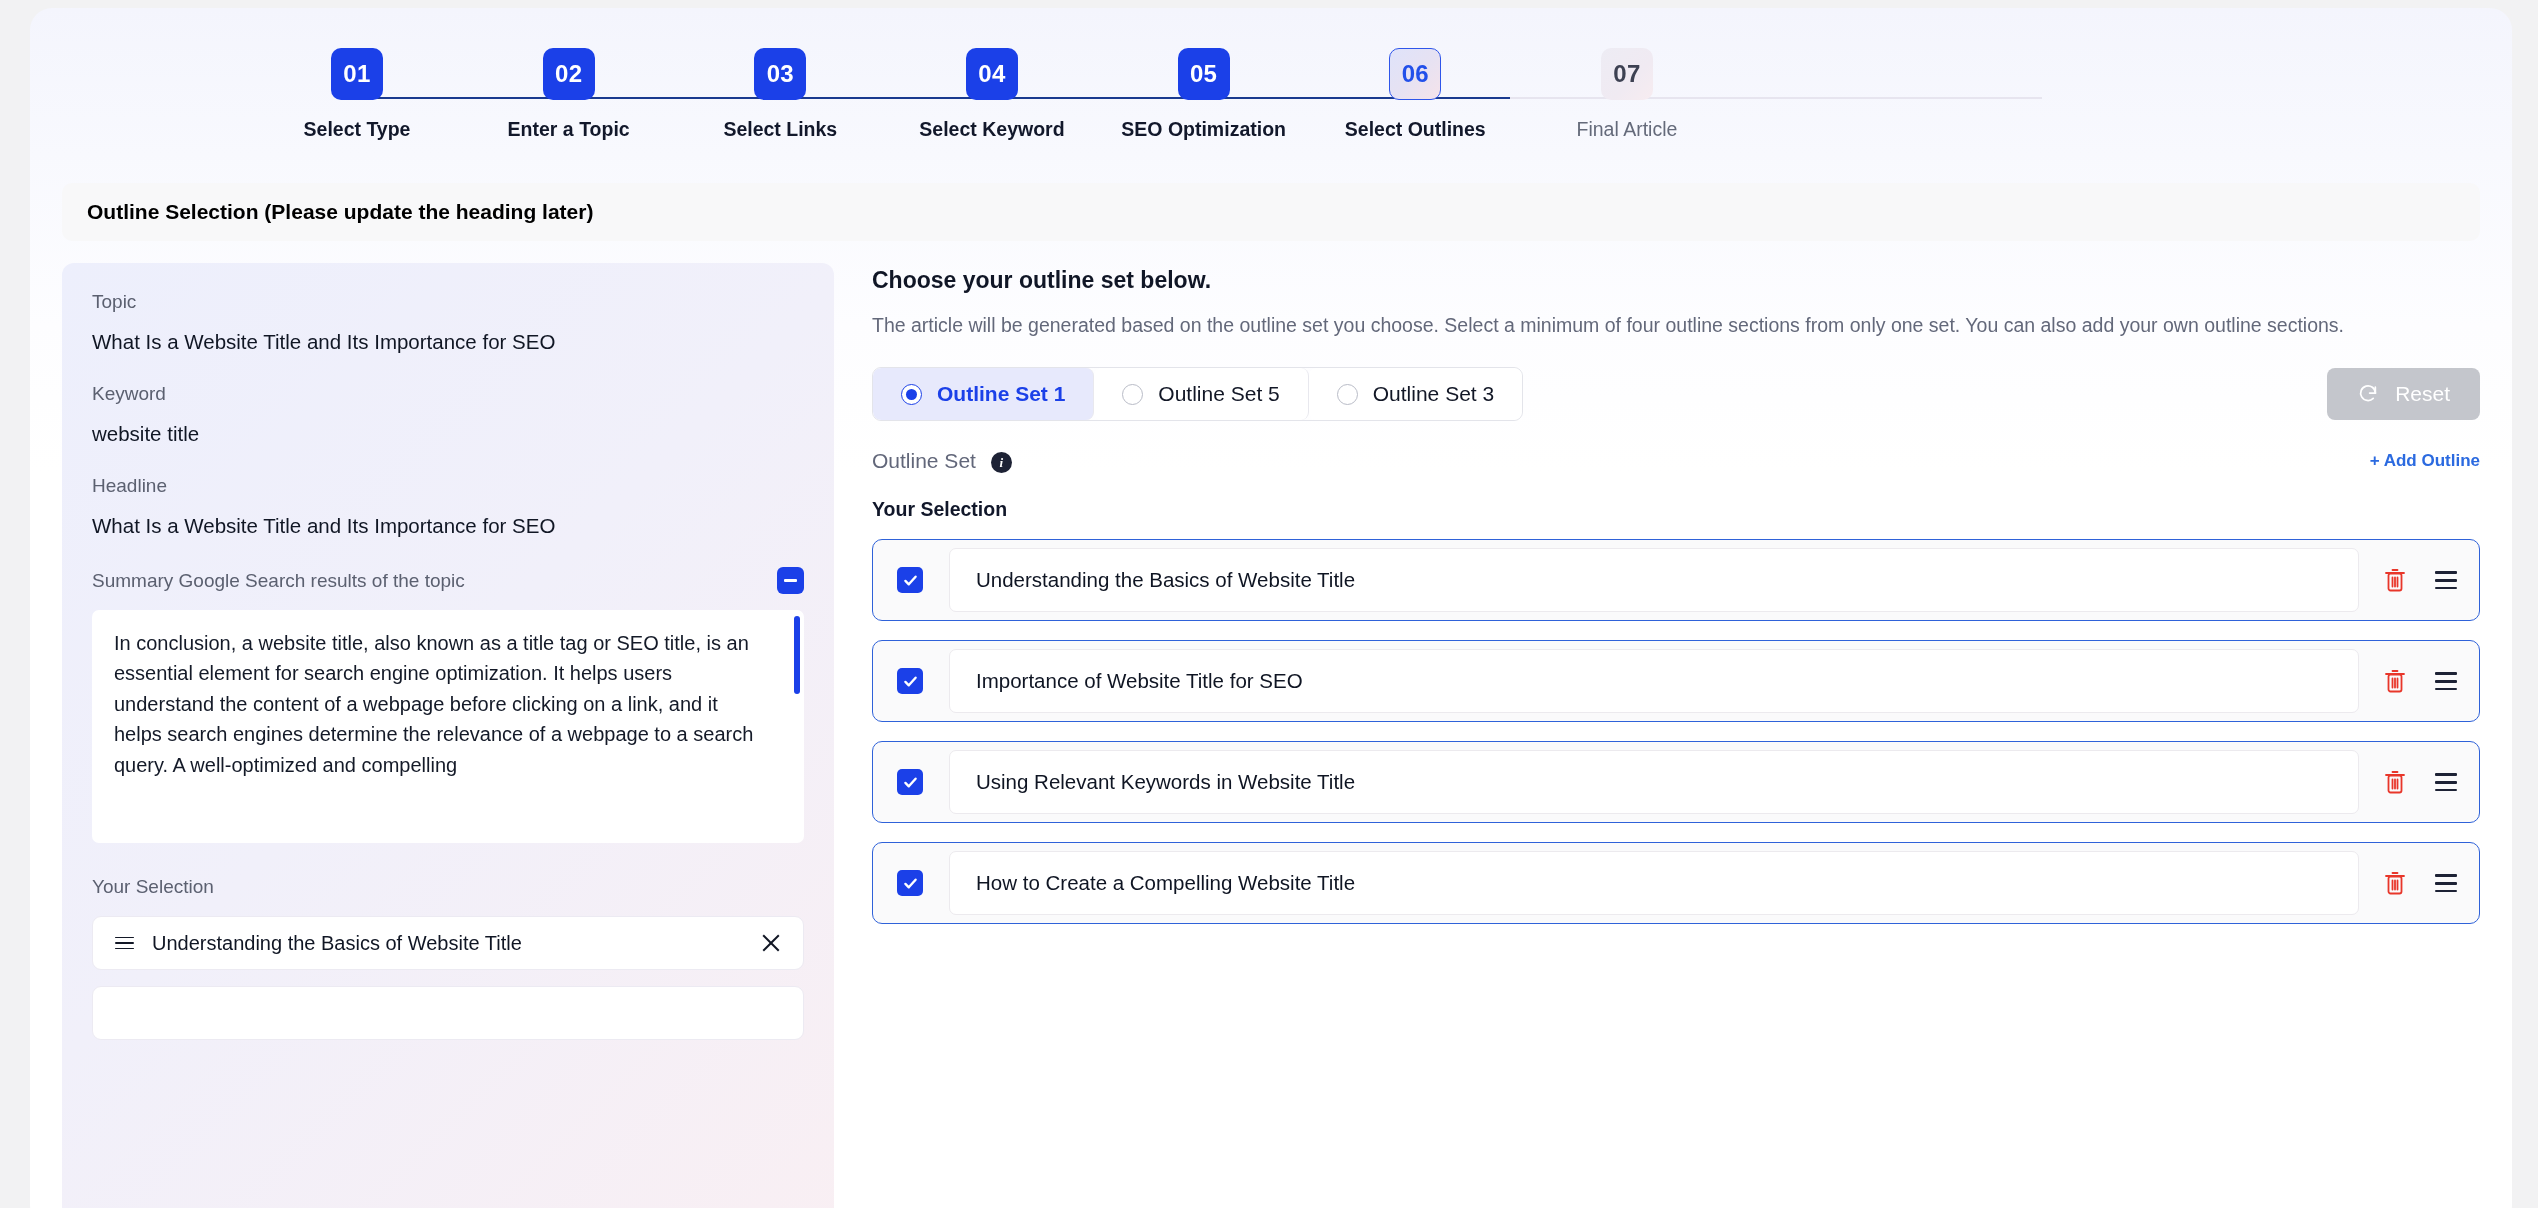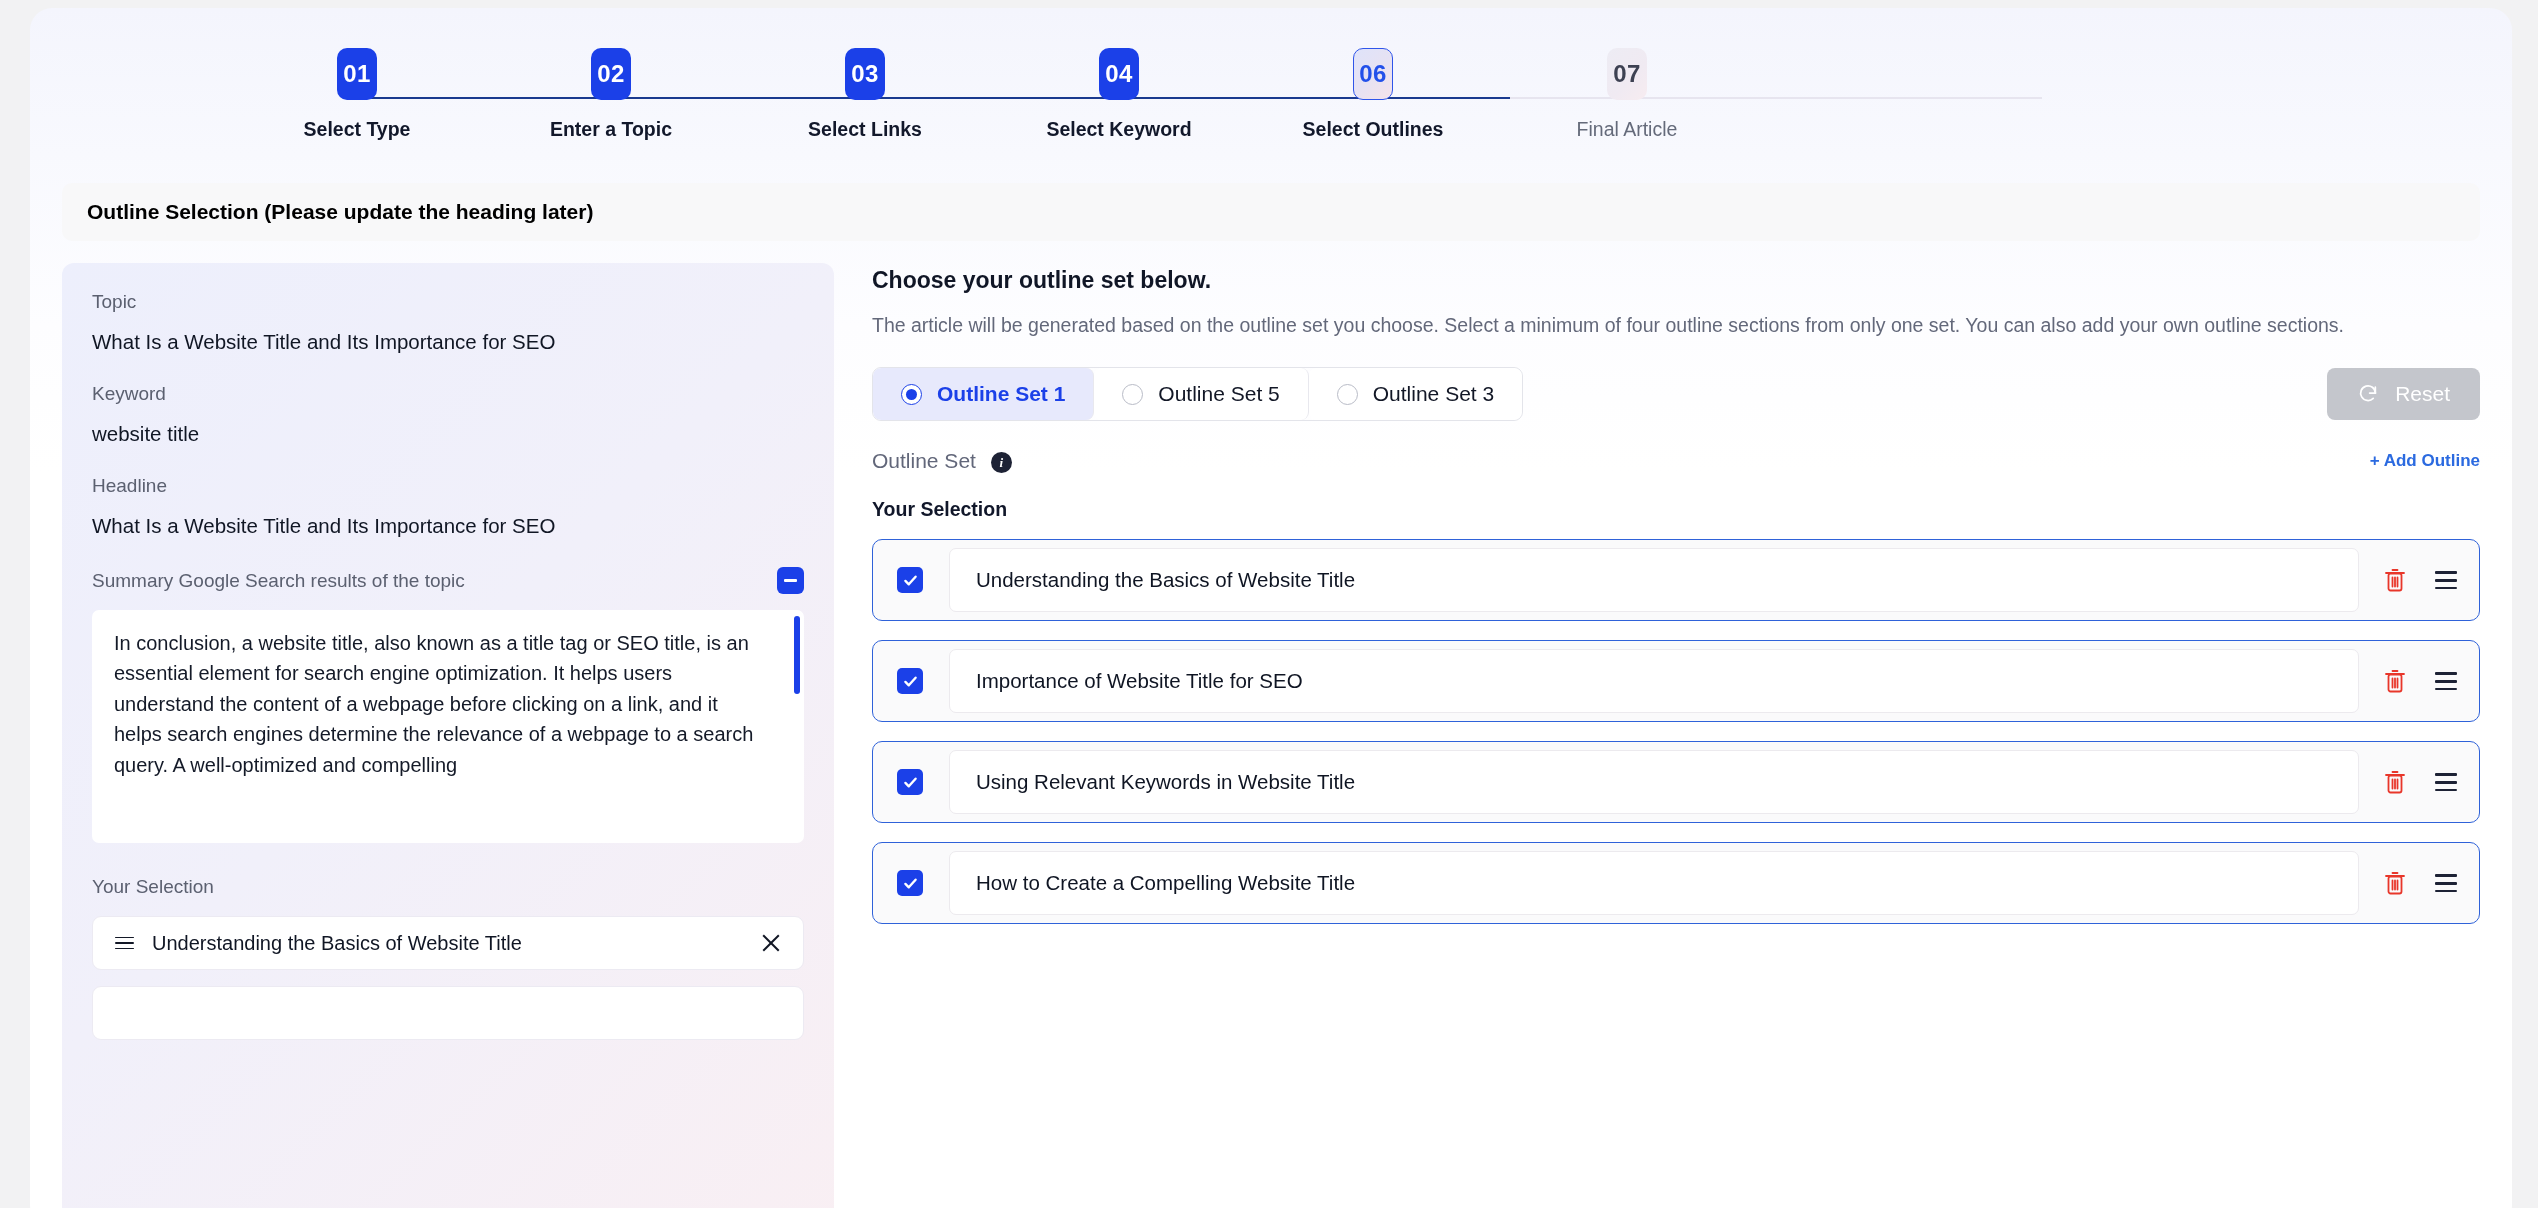--- a/index.html
+++ b/index.html
@@ -38,21 +38,21 @@
   }
   .steps {
     position: absolute;
     left: 252px; top: 0;
     width: 1420px;
     display: flex;
     justify-content: space-between;
   }
   .step { width: 150px; display: flex; flex-direction: column; align-items: center; }
   .step-badge {
-    width: 40px; height: 52px;
+    width: 52px; height: 52px;
     border-radius: 10px;
     display: flex; align-items: center; justify-content: center;
     font-size: 24px; font-weight: bold; letter-spacing: 0.3px;
     color: #ffffff;
     background: #1b40e8;
     position: relative; z-index: 3;
   }
   .step.current .step-badge {
     background: linear-gradient(135deg, #dfe3fa 0%, #e6e2f3 50%, #f5e3ea 100%);
     border: 1.6px solid #2f55ea;
@@ -281,20 +281,24 @@
         <div class="step-badge">02</div>
         <div class="step-label">Enter a Topic</div>
       </div>
       <div class="step">
         <div class="step-badge">03</div>
         <div class="step-label">Select Links</div>
       </div>
       <div class="step">
         <div class="step-badge">04</div>
         <div class="step-label">Select Keyword</div>
+      </div>
+      <div class="step">
+        <div class="step-badge">05</div>
+        <div class="step-label">SEO Optimization</div>
       </div>
       <div class="step current">
         <div class="step-badge">06</div>
         <div class="step-label">Select Outlines</div>
       </div>
       <div class="step inactive">
         <div class="step-badge">07</div>
         <div class="step-label">Final Article</div>
       </div>
     </div>

